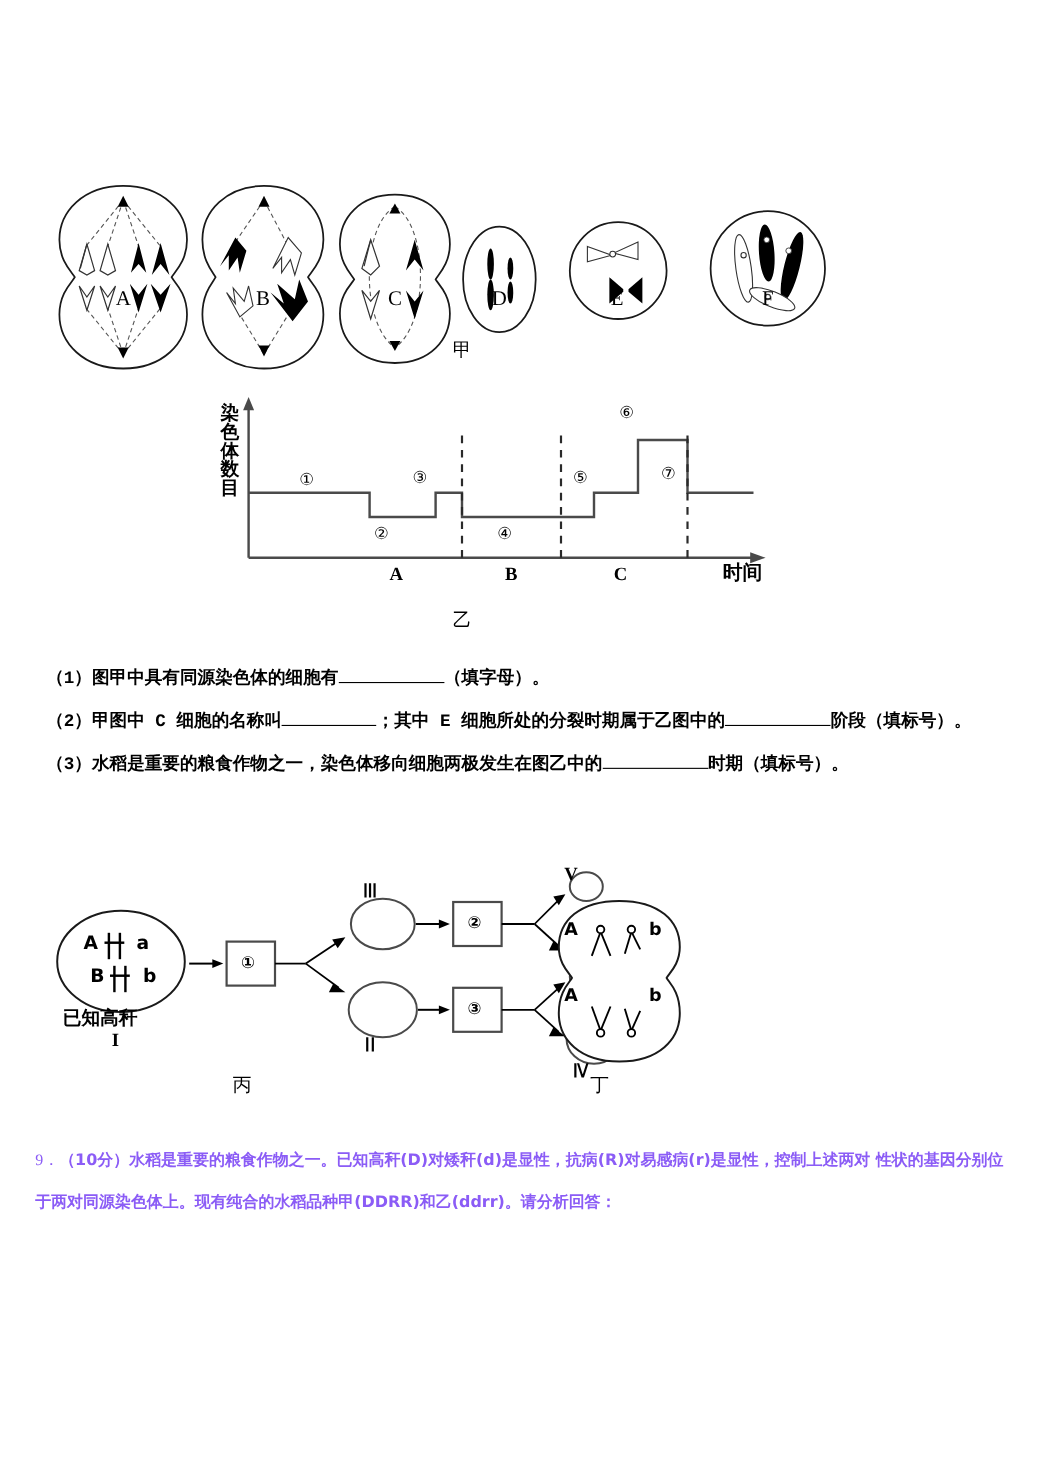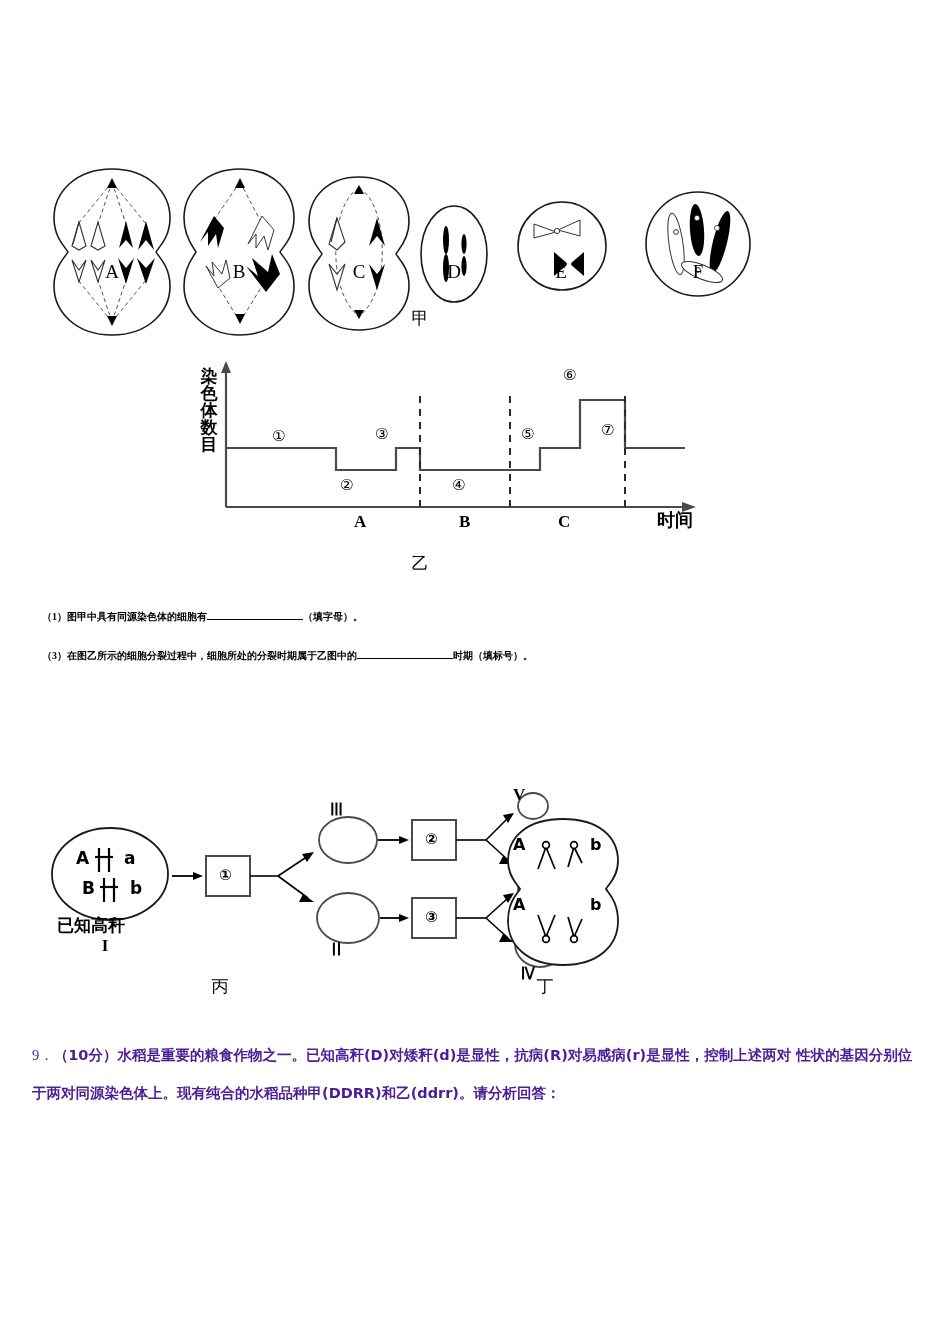--- a/index.html
+++ b/index.html
@@ -95,22 +95,22 @@
     width: 40px;
     text-align: center;
   }
 
   
   #questions {
     position: absolute;
     left: 42px;
     top: 600px;
     width: 872px;
-    font-family: Liberation Serif, serif;
-    font-size: 10px;
+    font-family: Liberation Mono, monospace;
+    font-size: 16px;
     font-weight: 700;
     line-height: 34px;
     color: #000;
   }
   #questions p {
     margin: 0 0 5px 0;
     text-indent: 0;
   }
   .blank-s { display:inline-block; width: 86px; border-bottom: 1.4px solid #000; }
   .blank-m { display:inline-block; width: 96px; border-bottom: 1.4px solid #000; }
@@ -149,21 +149,21 @@
   
   #q9 {
     position: absolute;
     left: 32px;
     top: 1036px;
     width: 886px;
     font-family: "DejaVu Sans", sans-serif;
     font-size: 14.5px;
     font-weight: 700;
     line-height: 38px;
-    color: #4c1d95;
+    color: #8b5cf6;
   }
   #q9 .qnum {
     font-family: "Liberation Serif", serif;
     font-weight: 400;
   }
 </style>
 </head>
 <body>
 
 <div id="fig-jia">
@@ -339,23 +339,26 @@
 
 <div class="yi-xlabel">时间</div>
 <div class="yi-label" style="left:400px; top:552px;">乙</div>
 
 <div id="questions">
 
   <p>
     <span>（1）</span><span>图甲中具有同源染色体的细胞有</span><span class="blank-m"></span><span>（填字母）。</span>
   </p>
 
-
   <p>
-    <span>（3）</span><span>在图乙所示的细胞分裂过程中，细胞所处的分裂时期属于乙图中的</span><span class="blank-m"></span><span>时期（填标号）。</span>
+    <span>（2）</span><span>甲图中 C 细胞的名称叫</span><span class="blank-s"></span><span>；其中 E 细胞所处的分裂时期属于乙图中的</span><span class="blank-m"></span><span>阶段（填标号）。</span>
+  </p>
+
+  <p>
+    <span>（3）</span><span>水稻是重要的粮食作物之一，染色体移向细胞两极发生在图乙中的</span><span class="blank-m"></span><span>时期（填标号）。</span>
   </p>
 
 </div>
 
 <div id="fig-bing">
   <svg width="950" height="230" viewBox="0 0 950 230">
 
     <ellipse cx="110" cy="84" rx="58" ry="46" fill="#fff" stroke="#1a1a1a" stroke-width="1.8"></ellipse>
 
     <g stroke="#000" stroke-width="2.2">

